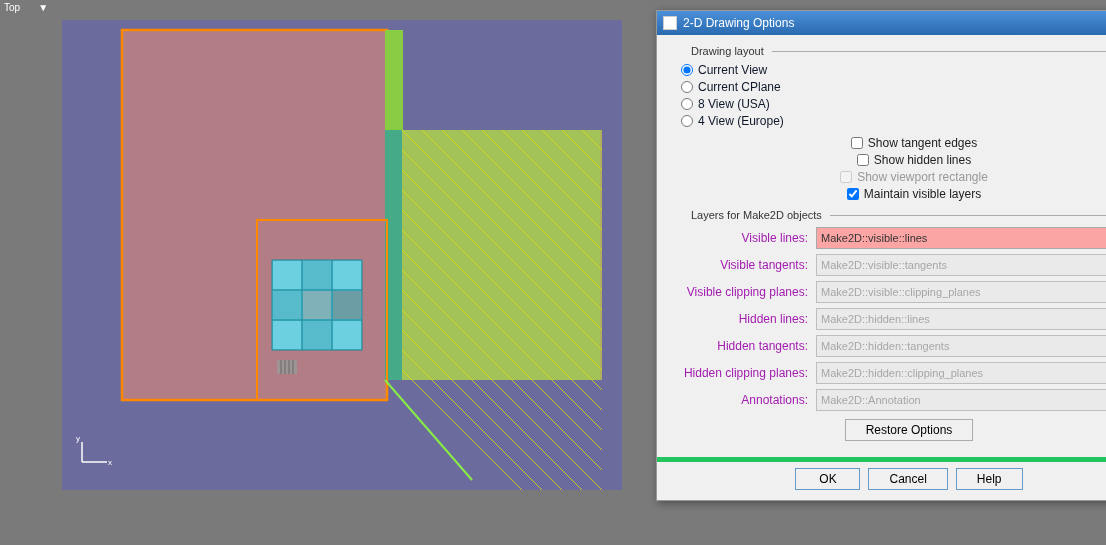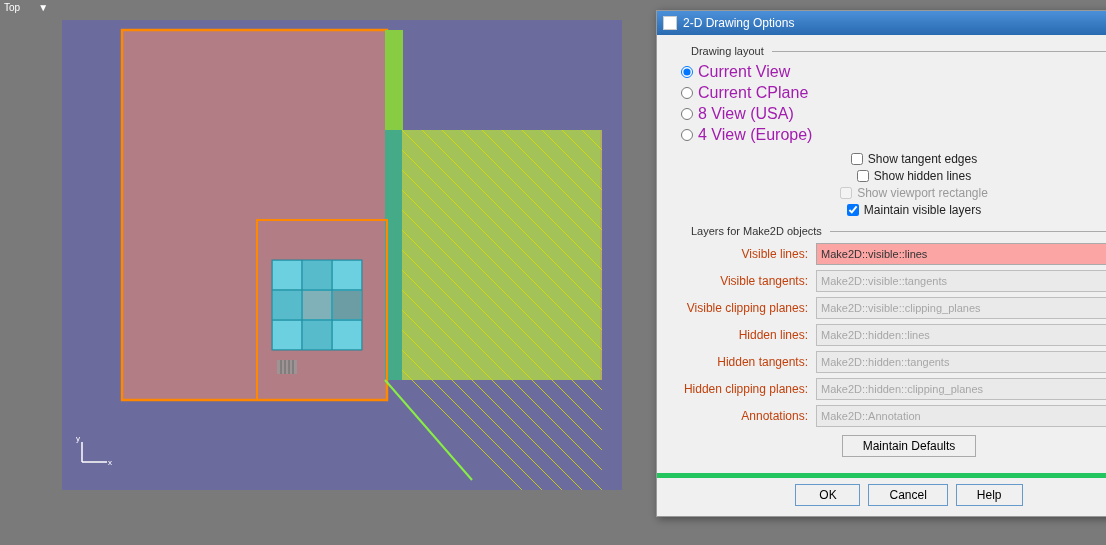--- a/index.html
+++ b/index.html
@@ -118,22 +118,22 @@
       align-items: center;
       gap: 5px;
       margin-bottom: 3px;
     }
     .radio-row input[type=radio] {
       margin: 0;
       width: 12px;
       height: 12px;
     }
     .radio-row label {
-      font-size: 16px;
-      color: #a21caf;
+      font-size: 12px;
+      color: #0f172a;
     }
 
     .options-section {
       margin-top: 8px;
       margin-bottom: 4px;
     }
     .checkbox-row {
       display: flex;
       align-items: center;
       gap: 5px;
@@ -158,21 +158,21 @@
       margin-top: 8px;
     }
     .layer-row {
       display: flex;
       align-items: center;
       margin-bottom: 5px;
     }
     .layer-label {
       width: 145px;
       font-size: 12px;
-      color: #c2410c;
+      color: #a21caf;
       text-align: right;
       padding-right: 8px;
     }
     .layer-dropdown-container {
       flex: 1;
       position: relative;
     }
     .layer-dropdown-container select {
       width: 100%;
       height: 22px;
@@ -463,21 +463,21 @@
         <div class="layer-label">Annotations:</div>
         <div class="layer-dropdown-container disabled">
           <select disabled="">
             <option>Make2D::Annotation</option>
           </select>
           <span class="dropdown-arrow">▼</span>
         </div>
       </div>
     </div>
 
-    <button class="restore-btn">Maintain Defaults</button>
+    <button class="restore-btn">Restore Options</button>
   </div>
 
   <div class="dialog-footer">
     <button class="footer-btn ok-btn">OK</button>
     <button class="footer-btn cancel-btn">Cancel</button>
     <button class="footer-btn help-btn">Help</button>
   </div>
 </div>
 
 </body></html>

